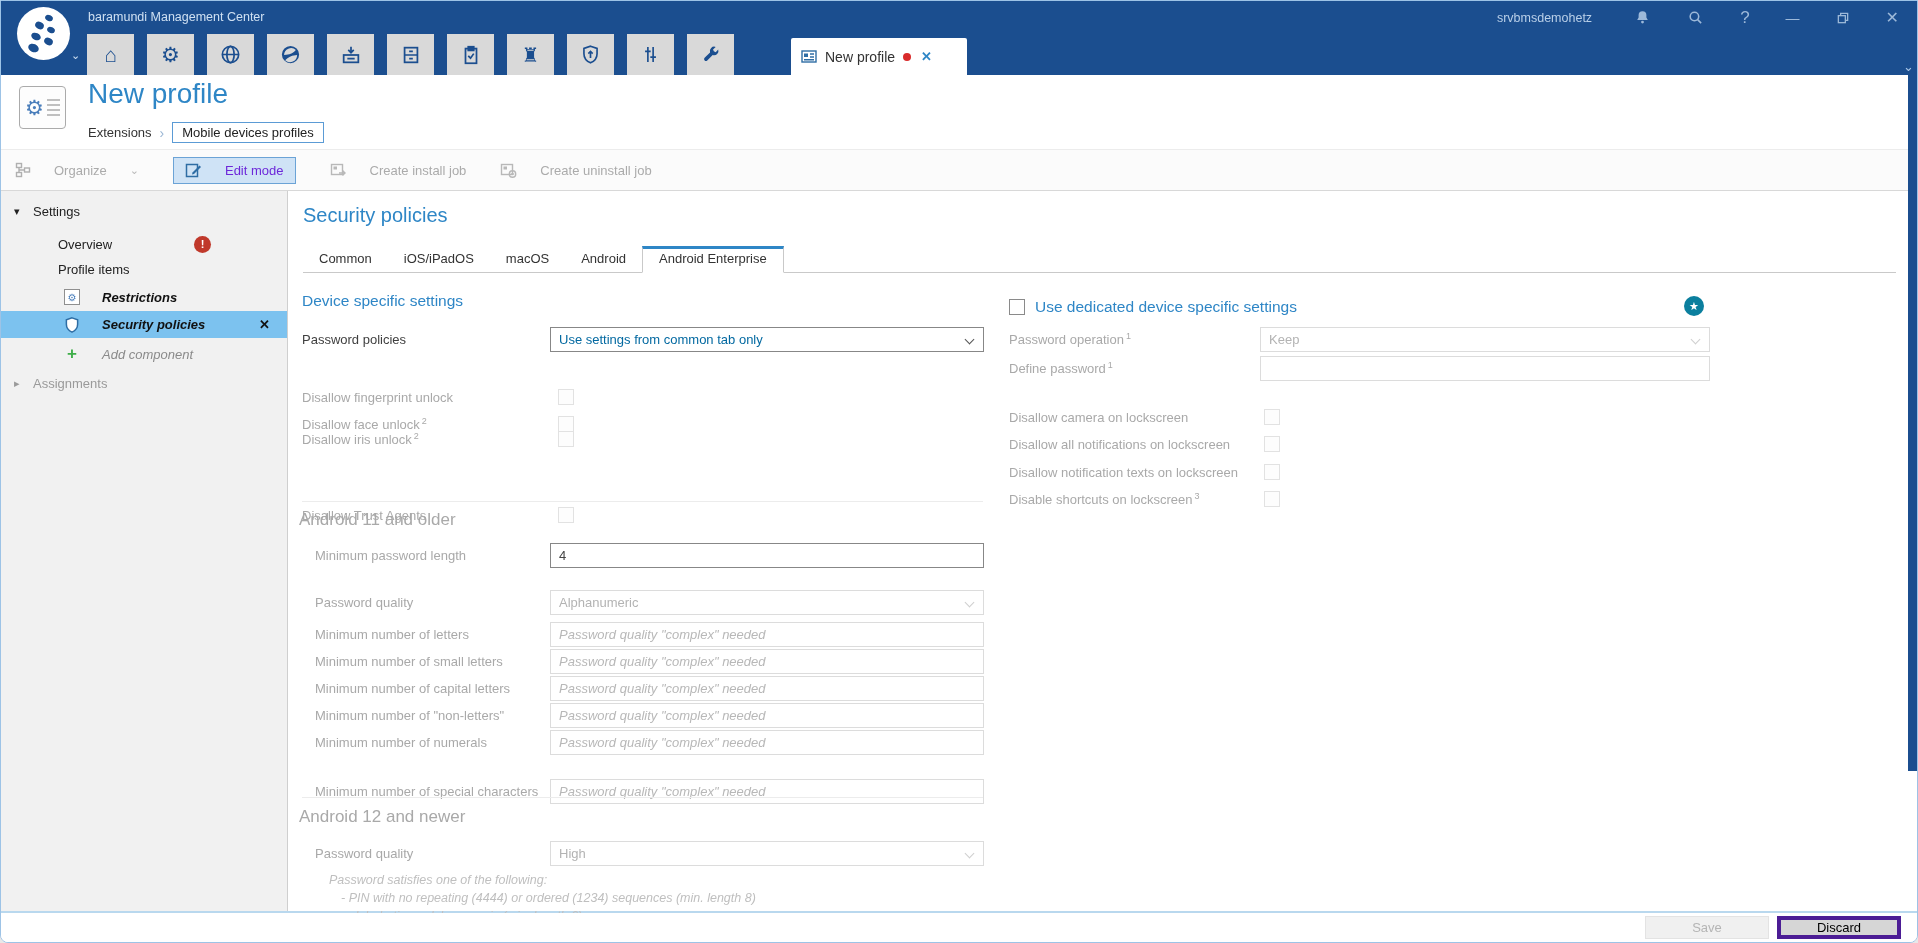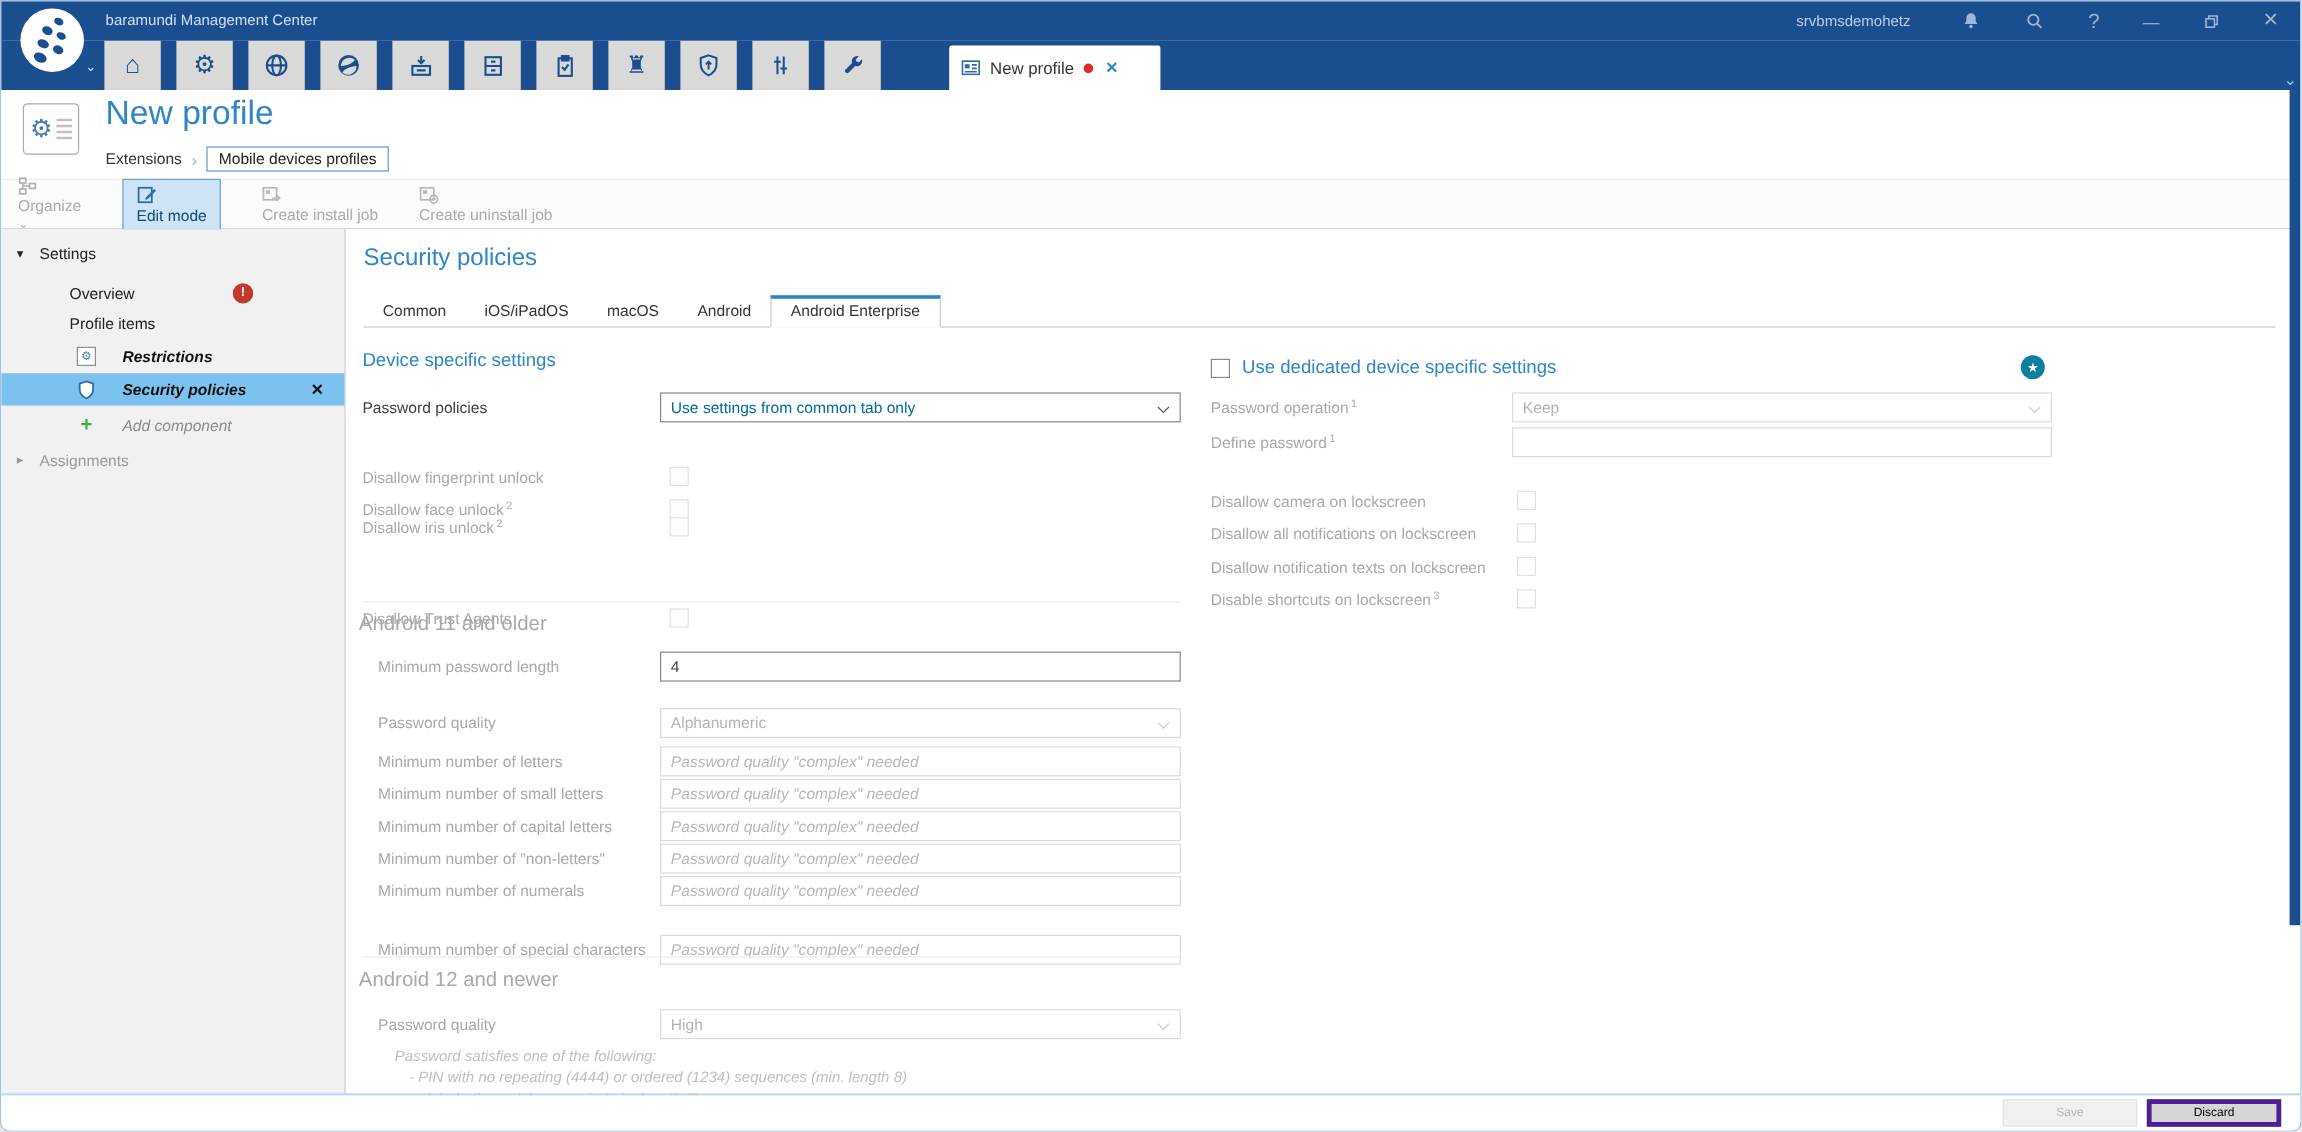--- a/index.html
+++ b/index.html
@@ -42,23 +42,23 @@
   .ph-lines i { display:block; width:13px; height:2px; background:#c0c0c0; }
   .page-title { position:absolute; left:87px; top:3px; font-size:28px; color:#2e86c6; font-weight:400; }
   .breadcrumb { position:absolute; left:87px; top:47px; display:flex; align-items:center; gap:8px; }
   .bc-root { color:#333; }
   .bc-chev { color:#9ab6d4; font-size:14px; }
   .bc-current { border:1px solid #5b9bd5; padding:2px 9px; color:#222; background:#fff; }
 
   
   .toolbar { position:absolute; left:0; top:148px; width:100%; height:42px; background:#fbfbfb;
              border-top:1px solid #ececec; border-bottom:1px solid #d8d8d8; display:flex; align-items:center; gap:34px; padding-left:14px; }
-  .tool-item { display:flex; align-items:flex-start; gap:1px; color:#ababab;flex-direction:column; }
+  .tool-item { display:flex; align-items:center; gap:23px; color:#ababab; }
   .tool-item .caret { font-size:11px; color:#b8b8b8; }
-  .tool-item.active { background:#cfe3f6; border:1px solid #6ba3d6; padding:4px 11px; color:#0c4a6e; }
+  .tool-item.active { background:#cfe3f6; border:1px solid #6ba3d6; padding:4px 11px; color:#6d28d9; }
 
   
   .workspace { position:absolute; left:0; top:190px; width:100%; height:722px; border-bottom:2px solid #b9d8ee; }
   .sidebar { position:absolute; left:0; top:0; width:287px; height:100%; background:#f1f1f1; border-right:1px solid #cfcfcf; }
   .sd-row { position:absolute; left:0; width:100%; height:24px; display:flex; align-items:center; }
   .sd-tri { position:absolute; left:13px; font-size:11px; color:#222; }
   .sd-tri.gray { color:#9a9a9a; }
   .sd-l1 { margin-left:32px; color:#222; }
   .sd-l2 { margin-left:57px; color:#222; }
   .sd-l3 { margin-left:101px; font-weight:bold; font-style:italic; color:#111; }
@@ -117,21 +117,21 @@
   .group-right .fr .cb.dis-right { margin-left:4px; }
   .right-heading-row { position:absolute; left:0; right:0; top:12px; height:22px; display:flex; align-items:center; padding-left:7px; gap:10px; }
   .right-heading { font-size:15.5px; color:#2e86c6; }
   .star-badge { position:absolute; left:682px; top:12px; width:20px; height:20px; border-radius:50%;
                 background:#0b7f9e; color:#fff; font-size:11px; display:flex; align-items:center; justify-content:center; }
   .note { position:absolute; font-style:italic; font-size:12.5px; color:#bfbfbf; }
 
   
   .footer { position:absolute; left:0; bottom:0; width:100%; height:29px; background:#fff;
             display:flex; align-items:center; justify-content:flex-end; gap:8px; padding-right:16px; }
-  .btn { width:112px; height:23px; display:flex; align-items:center; justify-content:center; font-size:10px; }
+  .btn { width:124px; height:23px; display:flex; align-items:center; justify-content:center; font-size:13px; }
   .btn-save { background:#f0f0f0; border:1px solid #e3e3e3; color:#b5b5b5; }
   .btn-discard { background:#d6d6d6; border:4px solid #4c1d95; color:#000; }
 
   svg { display:block; }
 </style>
 </head>
 <body>
 
 <div class="app">
 

